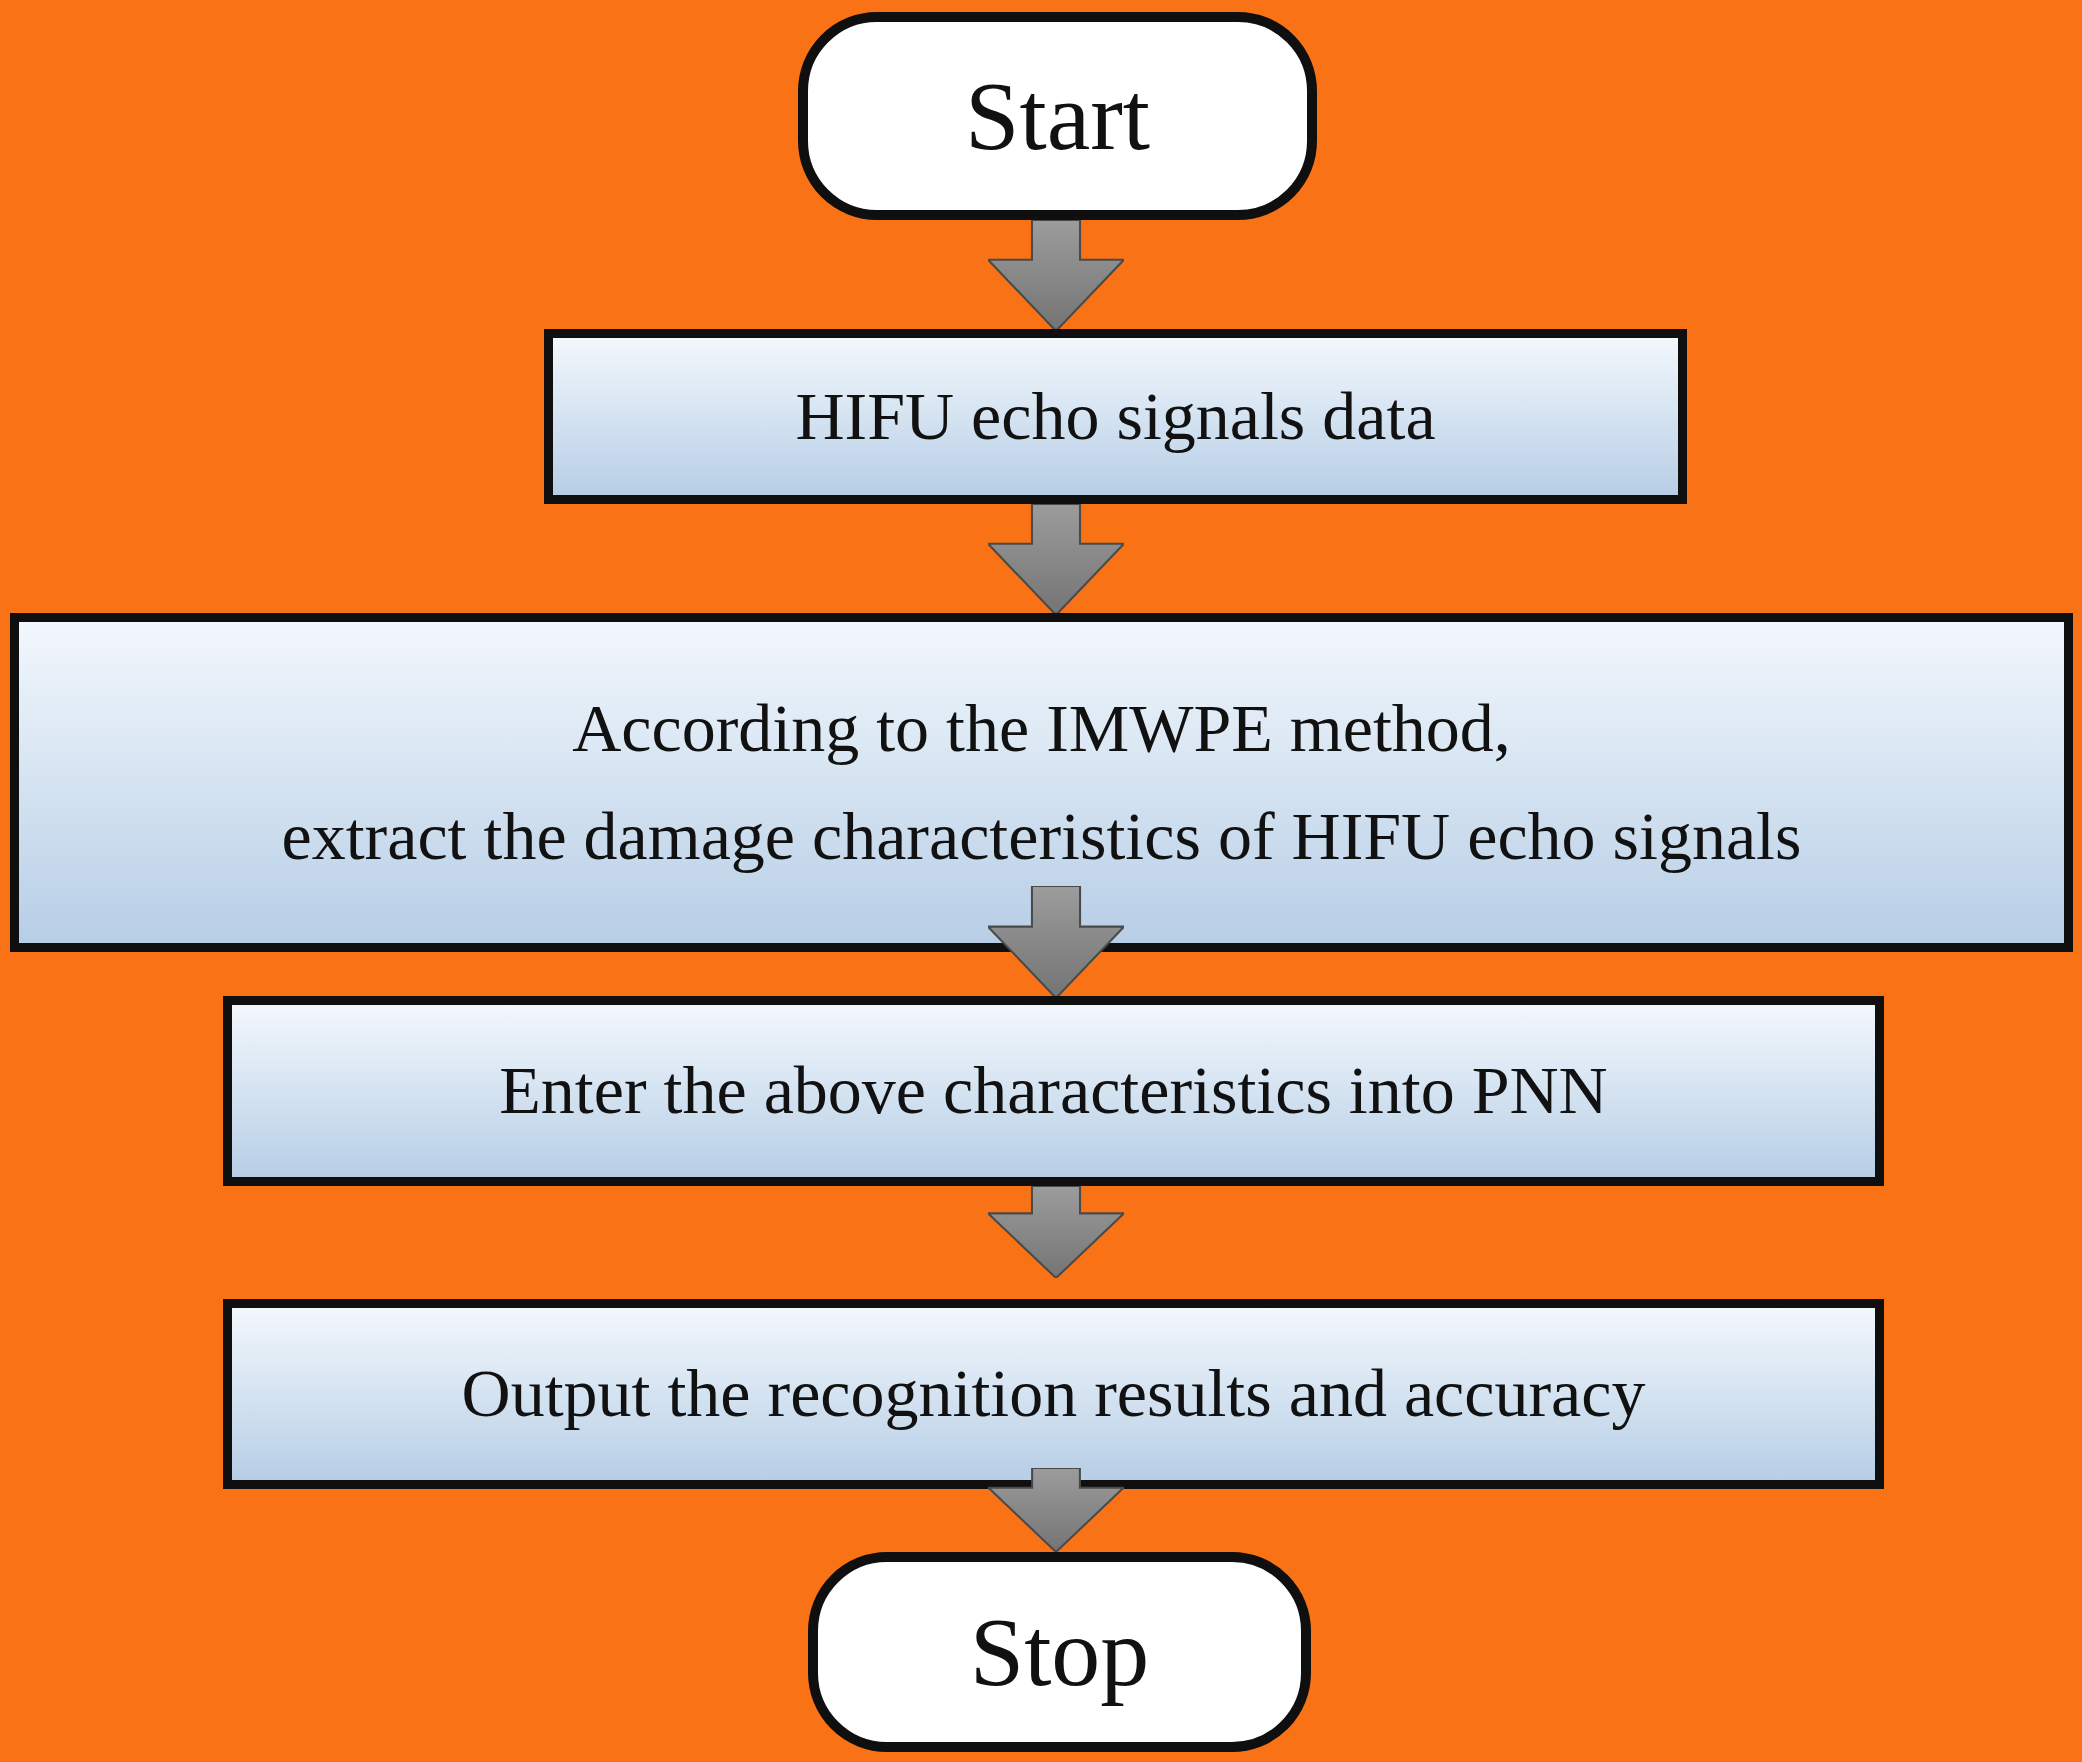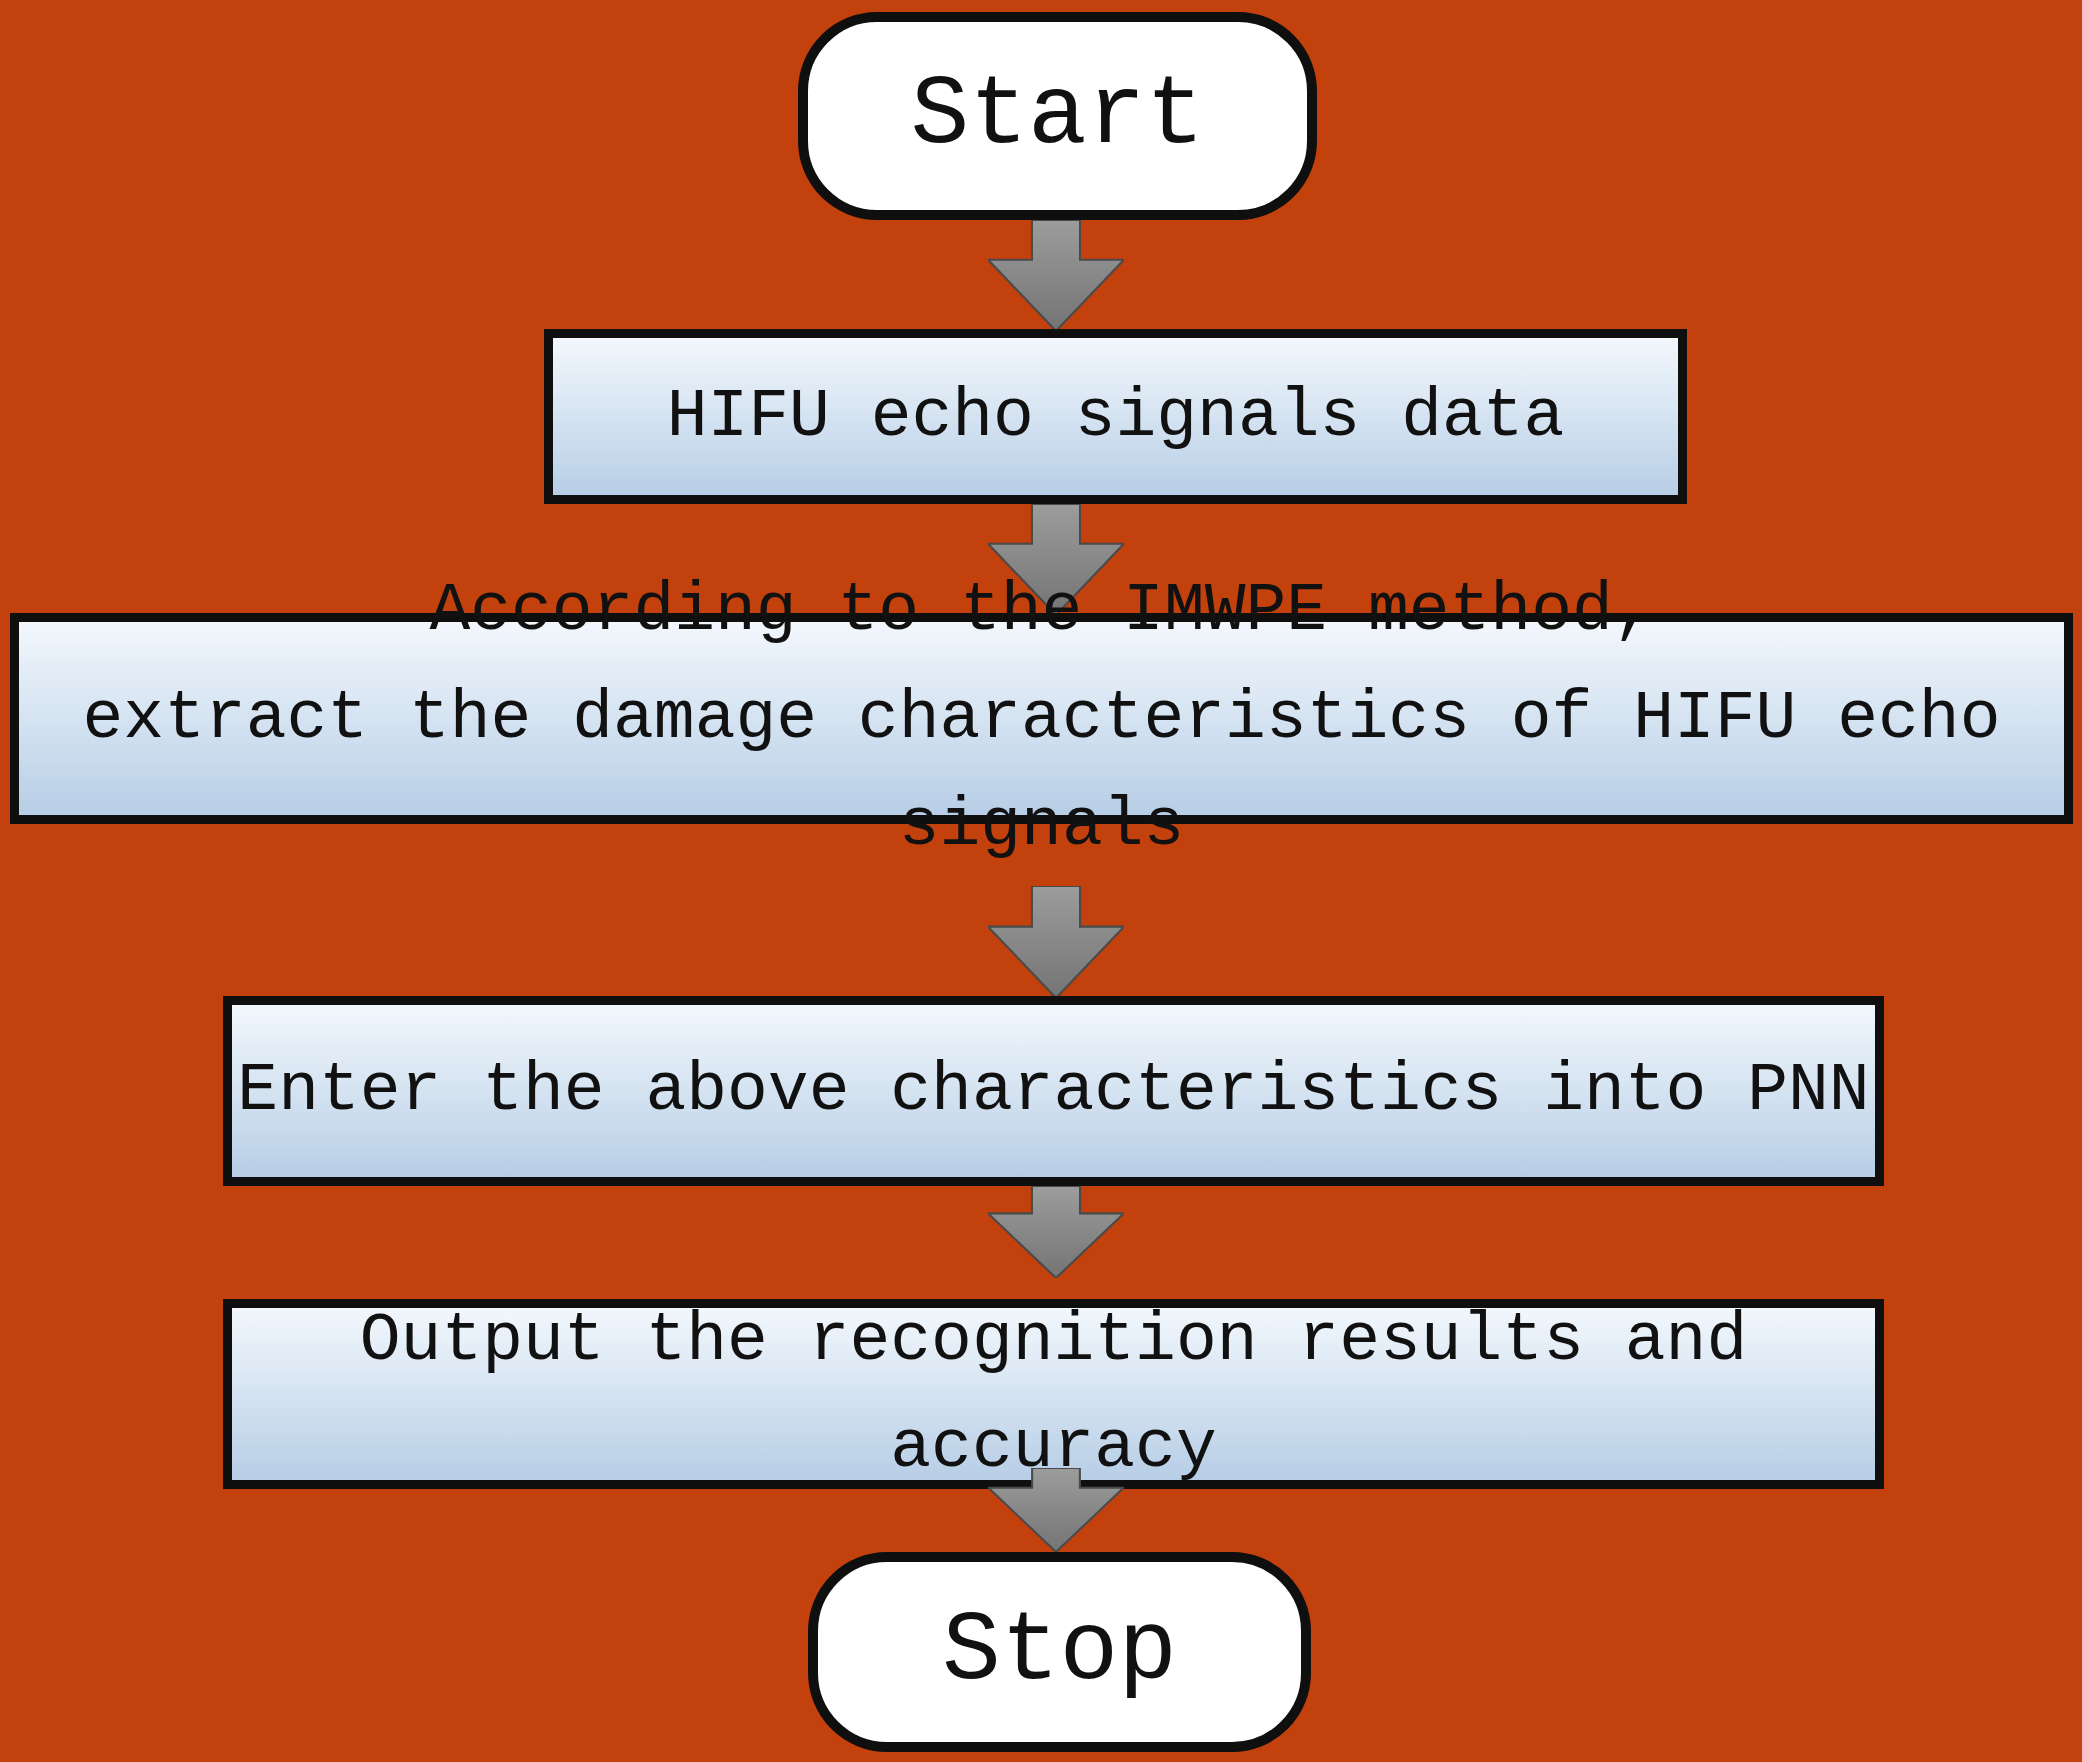--- a/index.html
+++ b/index.html
@@ -1,21 +1,21 @@
 <!DOCTYPE html>
 <html style="font-size:13.2px"><head>
 <meta charset="utf-8">
 <style>
   html, body { margin: 0; padding: 0; background: #ffffff; }
   .canvas {
     position: relative;
     width: 2083px;
     height: 1762px;
-    background: #c2410c;
-    font-family: Liberation Mono, monospace;
+    background: #f97316;
+    font-family: Liberation Serif, serif;
     color: #111111;
     overflow: hidden;
   }
   .node {
     position: absolute;
     box-sizing: border-box;
     display: flex;
     align-items: center;
     justify-content: center;
     text-align: center;
@@ -30,21 +30,21 @@
   .process {
     border: 9px solid #0f0f0f;
     background: linear-gradient(180deg, #f2f7fc 0%, #dce8f4 38%, #b7cee6 100%);
     font-size: 68px;
     line-height: 1.58;
     white-space: pre-line;
   }
   
   #node-start   { left: 798px;  top: 11.6px;   width: 519px;  height: 208px; }
   #node-hifu    { left: 544px;  top: 329px;  width: 1143px; height: 175px; }
-  #node-imwpe   { left: 10px;   top: 613px;  width: 2063px; height: 211px; }
+  #node-imwpe   { left: 10px;   top: 613px;  width: 2063px; height: 339px; }
   #node-pnn     { left: 223px;  top: 996px; width: 1661px; height: 190px; }
   #node-output  { left: 223px;  top: 1278px; width: 1661px; height: 190px; margin-top: 21px; }
   #node-stop    { left: 808px;  top: 1552px; width: 503px;  height: 200px; }
   .arrow { position: absolute; display: block; }
   #arrow-1 { left: 988px; top: 220px;  }
   #arrow-2 { left: 988px; top: 504px;  }
   #arrow-3 { left: 988px; top: 886px; }
   #arrow-4 { left: 988px; top: 1186px; }
   #arrow-5 { left: 988px; top: 1468px; }
 </style>

